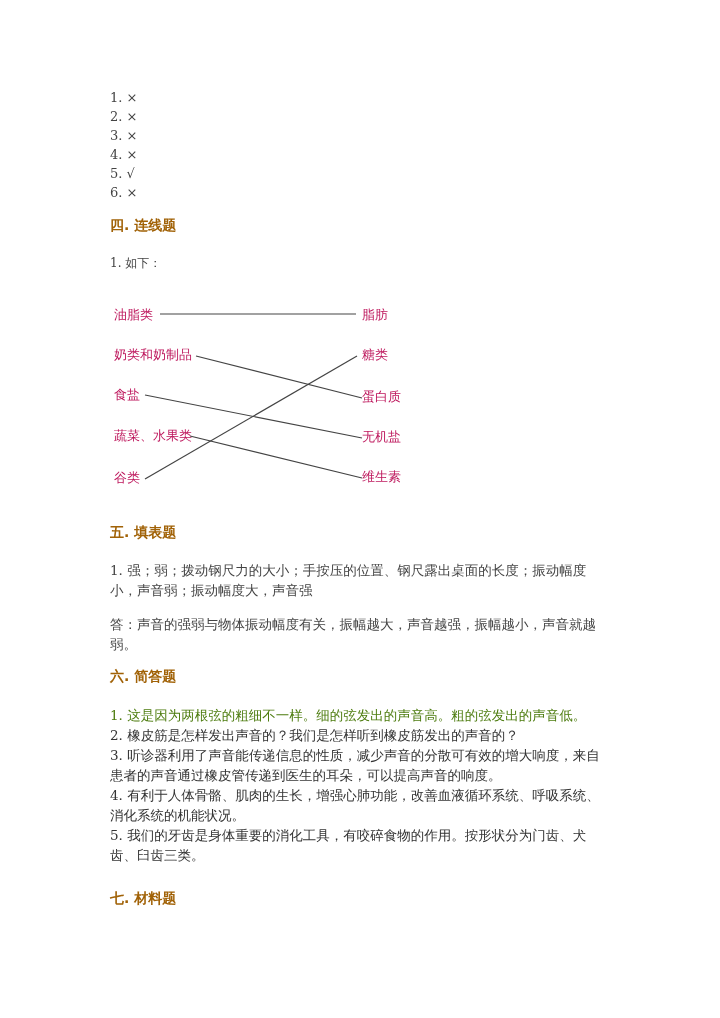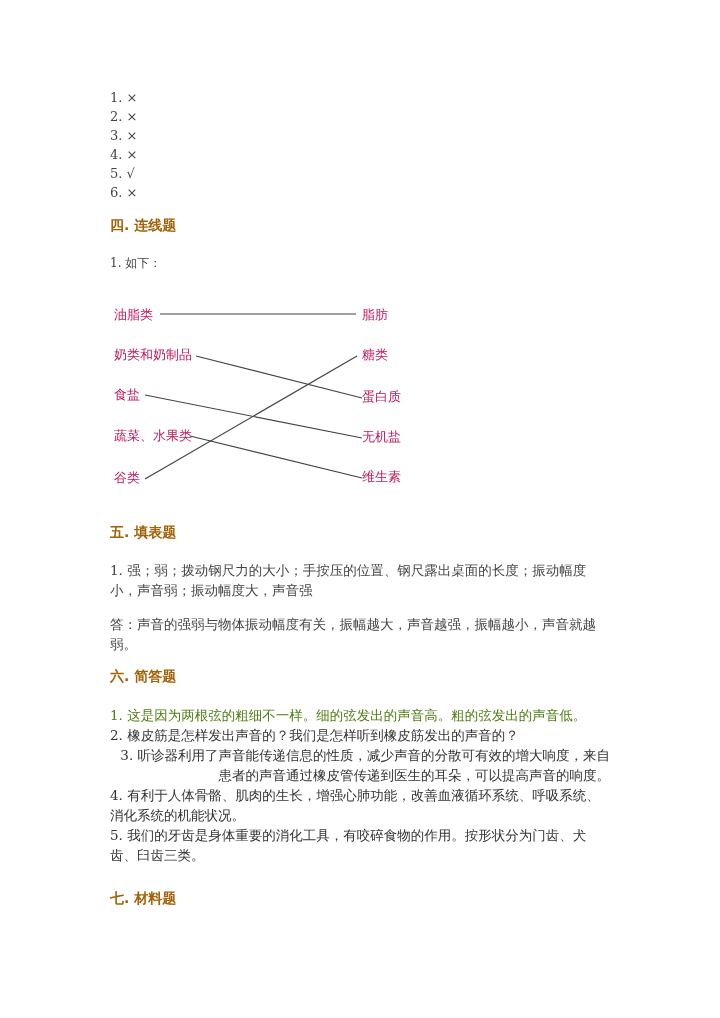--- a/index.html
+++ b/index.html
@@ -50,18 +50,18 @@
 </div>
 
 <div class="abs heading" style="left:110px; top:524px;">五. 填表题</div>
 <div class="abs para" style="left:110px; top:560px;">1. 强；弱；拨动钢尺力的大小；手按压的位置、钢尺露出桌面的长度；振动幅度小，声音弱；振动幅度大，声音强</div>
 <div class="abs para" style="left:110px; top:614px;">答：声音的强弱与物体振动幅度有关，振幅越大，声音越强，振幅越小，声音就越弱。</div>
 
 <div class="abs heading" style="left:110px; top:668px;">六. 简答题</div>
 <div class="abs" style="left:110px; top:705px; width:500px;">
   <div class="para" style="color:#4d7c0f;">1. 这是因为两根弦的粗细不一样。细的弦发出的声音高。粗的弦发出的声音低。</div>
   <div class="para" style="color:#333;">2. 橡皮筋是怎样发出声音的？我们是怎样听到橡皮筋发出的声音的？</div>
-  <div class="para" style="color:#333;text-align:right;">3. 听诊器利用了声音能传递信息的性质，减少声音的分散可有效的增大响度，来自患者的声音通过橡皮管传递到医生的耳朵，可以提高声音的响度。</div>
+  <div class="para" style="color:#333;">3. 听诊器利用了声音能传递信息的性质，减少声音的分散可有效的增大响度，来自患者的声音通过橡皮管传递到医生的耳朵，可以提高声音的响度。</div>
   <div class="para" style="color:#333;">4. 有利于人体骨骼、肌肉的生长，增强心肺功能，改善血液循环系统、呼吸系统、消化系统的机能状况。</div>
   <div class="para" style="color:#333;">5. 我们的牙齿是身体重要的消化工具，有咬碎食物的作用。按形状分为门齿、犬齿、臼齿三类。</div>
 </div>
 
 <div class="abs heading" style="left:110px; top:890px;">七. 材料题</div>
 
 </body></html>

